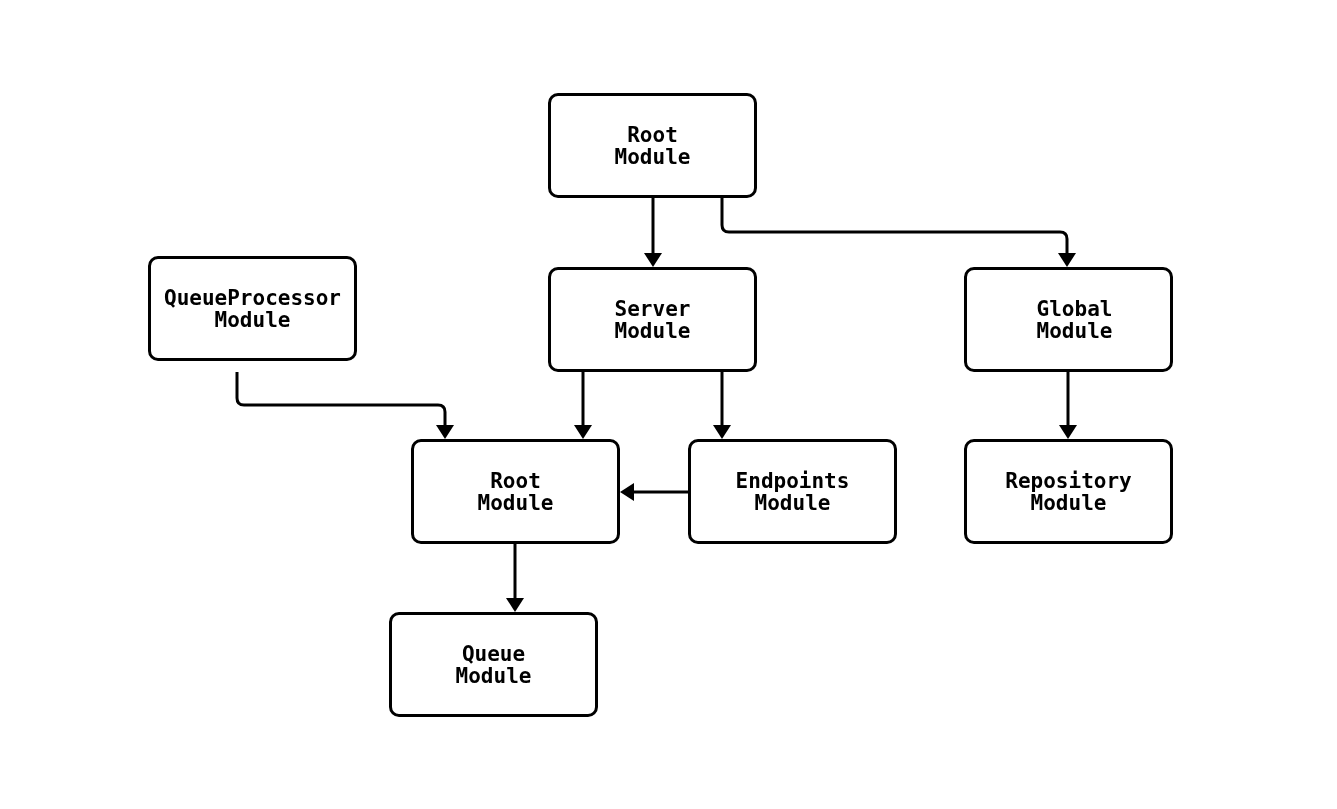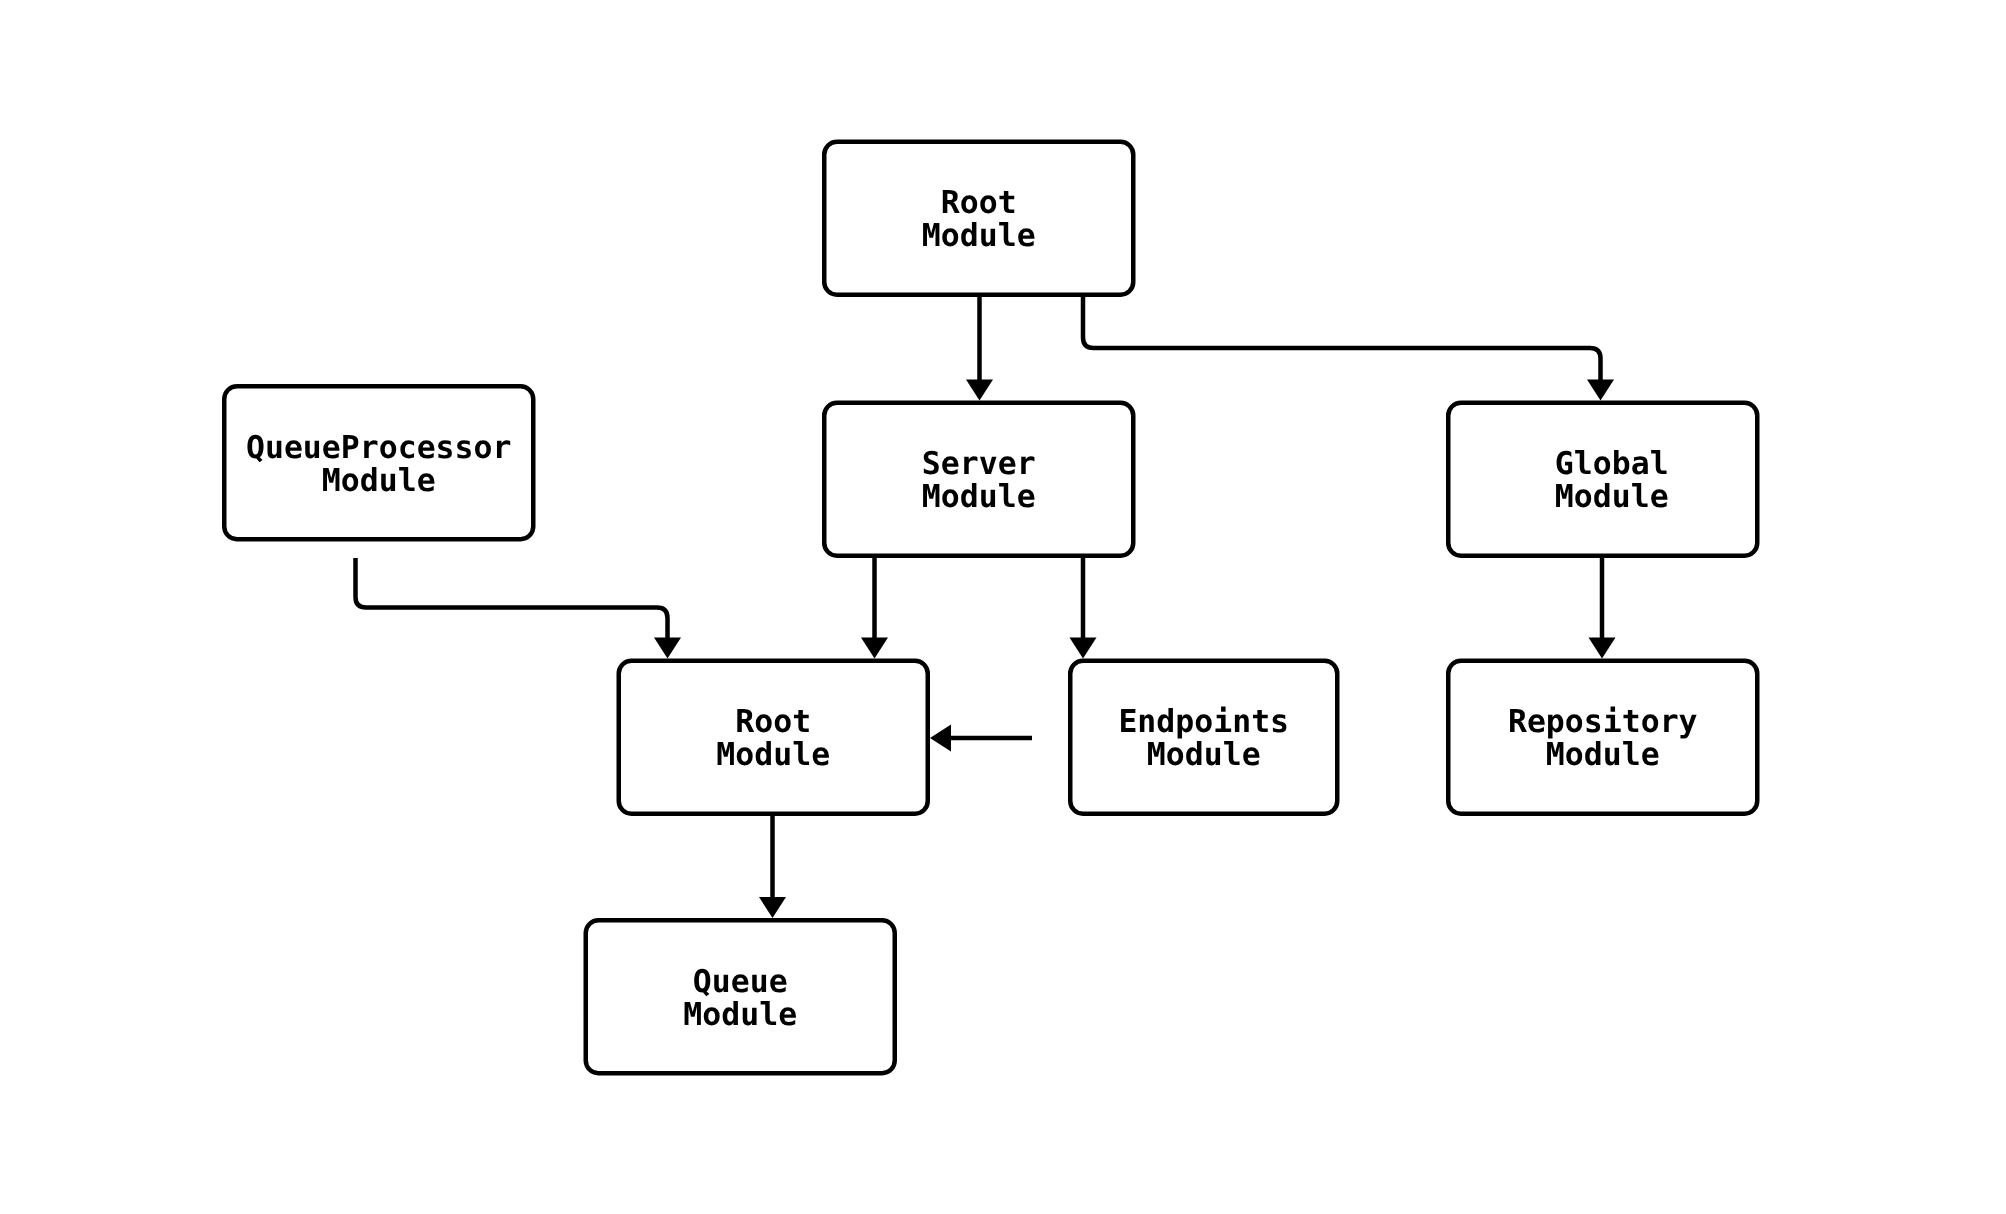--- a/index.html
+++ b/index.html
@@ -71,16 +71,16 @@
       <polygon class="edge-arrow" points="1068,439 1059,425 1077,425"></polygon>
       <path class="edge-line" d="M 515 544 L 515 600"></path>
       <polygon class="edge-arrow" points="515,612 506,598 524,598"></polygon>
     </svg>
 
 <div class="node" style="left: 548px; top: 93px; width: 209px; height: 105px;"><span>Root</span><span>Module</span></div>
     <div class="node" style="left: 133px; top: 256px; width: 209px; height: 105px; margin-left: 15px;"><span>QueueProcessor</span><span>Module</span></div>
     <div class="node" style="left: 548px; top: 267px; width: 209px; height: 105px;"><span>Server</span><span>Module</span></div>
     <div class="node" style="left: 964px; top: 267px; width: 209px; height: 105px; padding-left: 12px;"><span>Global</span><span>Module</span></div>
     <div class="node" style="left: 411px; top: 439px; width: 209px; height: 105px;"><span>Root</span><span>Module</span></div>
-    <div class="node" style="left: 688px; top: 439px; width: 181px; height: 105px; margin-left: 24px;"><span>Endpoints</span><span>Module</span></div>
+    <div class="node" style="left: 688px; top: 439px; width: 209px; height: 105px;"><span>Endpoints</span><span>Module</span></div>
     <div class="node" style="left: 964px; top: 439px; width: 209px; height: 105px;"><span>Repository</span><span>Module</span></div>
     <div class="node" style="left: 389px; top: 612px; width: 209px; height: 105px;"><span>Queue</span><span>Module</span></div>
   </div>
 
 </body></html>

